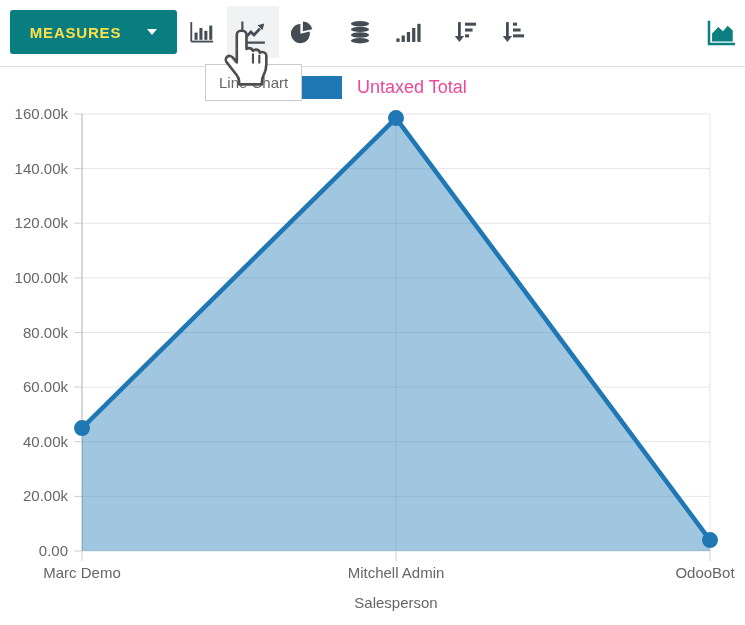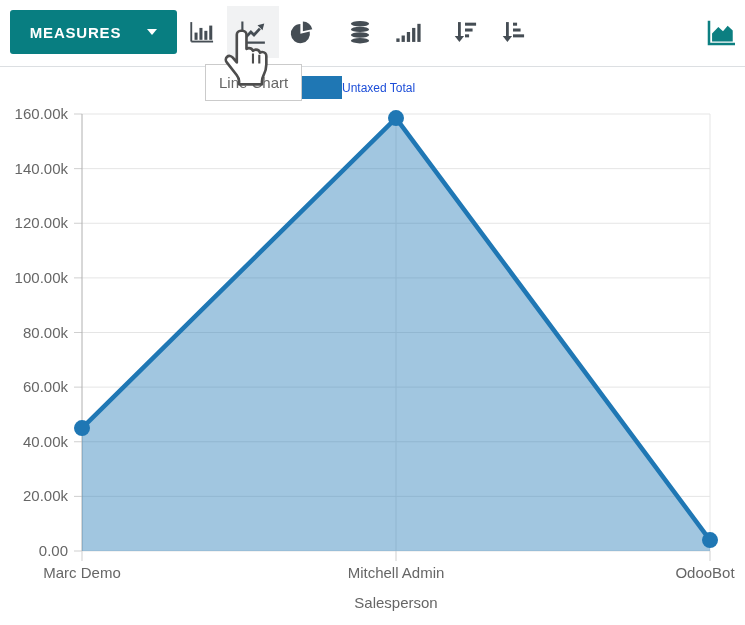--- a/index.html
+++ b/index.html
@@ -5,21 +5,21 @@
   * { margin:0; padding:0; box-sizing:border-box; }
   html,body { width:745px; height:625px; }
   body {
     position:relative; background:#ffffff; overflow:hidden;
     font-family:"Liberation Sans", sans-serif;
   }
   
   .toolbar { position:absolute; left:0; top:0; width:745px; height:66px; background:#fff; }
   .btn-measures {
     position:absolute; left:10px; top:10px; width:167px; height:44px;
-    background:#087e81; border:none; border-radius:3px; color:#ffffff;
+    background:#087e81; border:none; border-radius:3px; color:#fde047;
     font-family:"Liberation Sans", sans-serif; font-weight:bold; font-size:15px;
     letter-spacing:.8px; display:flex; align-items:center; justify-content:center;
     gap:26px; cursor:pointer;
   }
   .caret-down {
     width:0; height:0; border-left:5px solid transparent;
     border-right:5px solid transparent; border-top:6px solid #ffffff;
   }
   .icon-btn {
     position:absolute; top:6px; width:52px; height:52px; background:transparent;
@@ -35,21 +35,21 @@
   }
   .hand-cursor { position:absolute; left:224px; top:29px; z-index:30; }
   
   .chart-view { position:absolute; left:0; top:67px; width:745px; height:558px; }
   .chart-canvas { position:absolute; left:0; top:0; }
   .legend {
     position:absolute; left:299px; top:9px; display:flex; align-items:center;
     cursor:pointer; z-index:5;
   }
   .legend-swatch { width:43px; height:23px; background:#1f77b4; }
-  .legend-label { font-size:12px; color:#1d4ed8; }
+  .legend-label { margin-left:15px; font-size:18px; color:#ec4899; }
   svg text { font-family:"Liberation Sans", sans-serif; }
 </style>
 </head>
 <body>
 
 <div class="toolbar">
 
   <button class="btn-measures" style="background: rgb(8, 126, 129);">
     <span>MEASURES</span>
     <span class="caret-down"></span>

